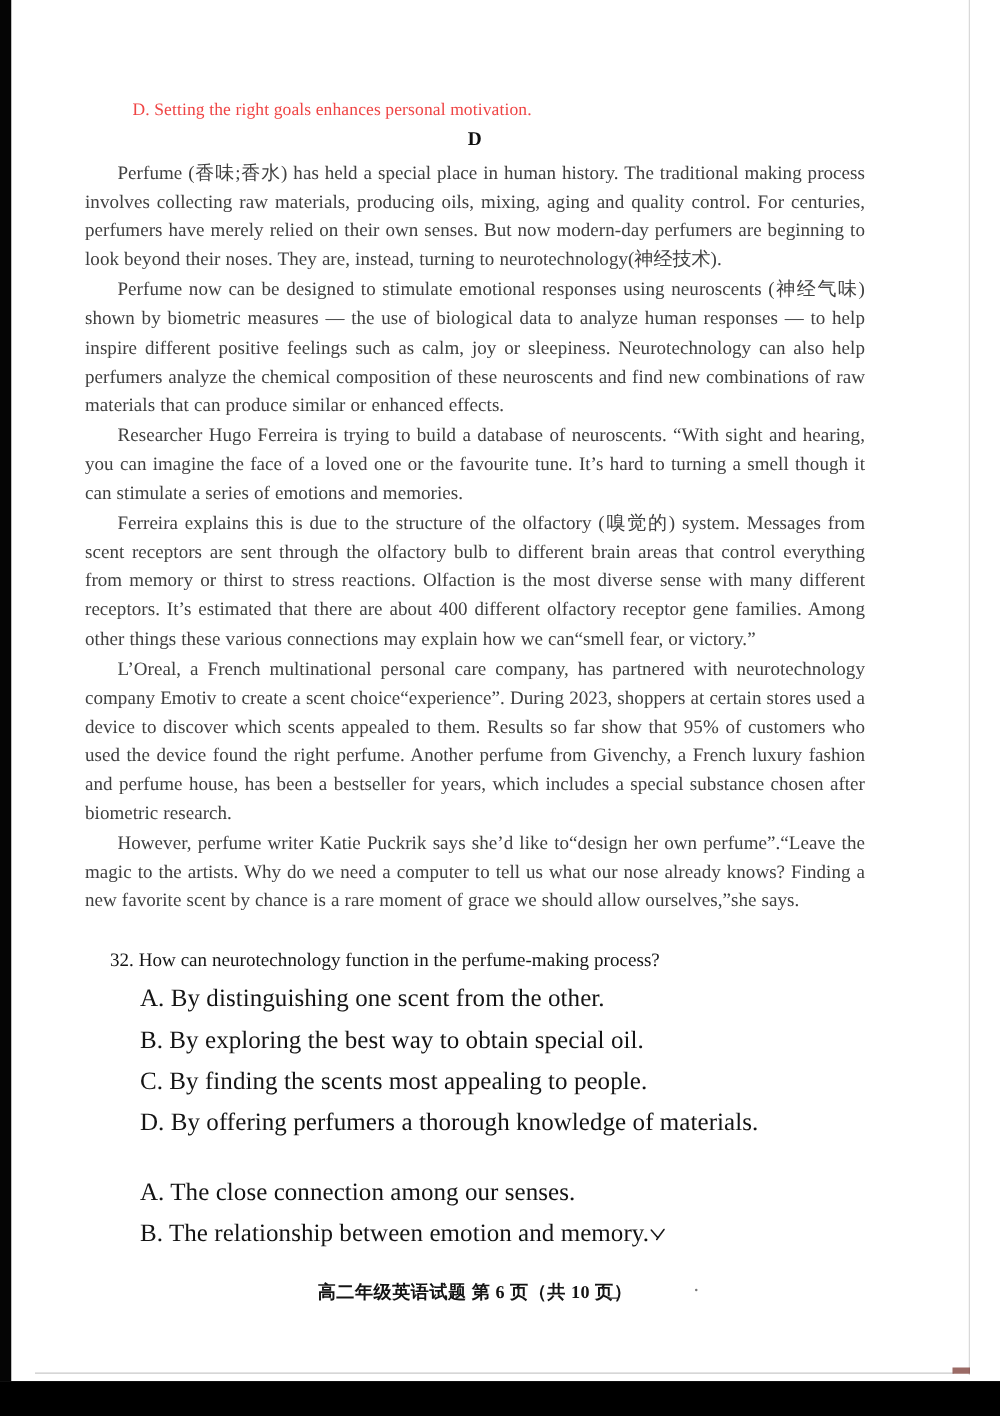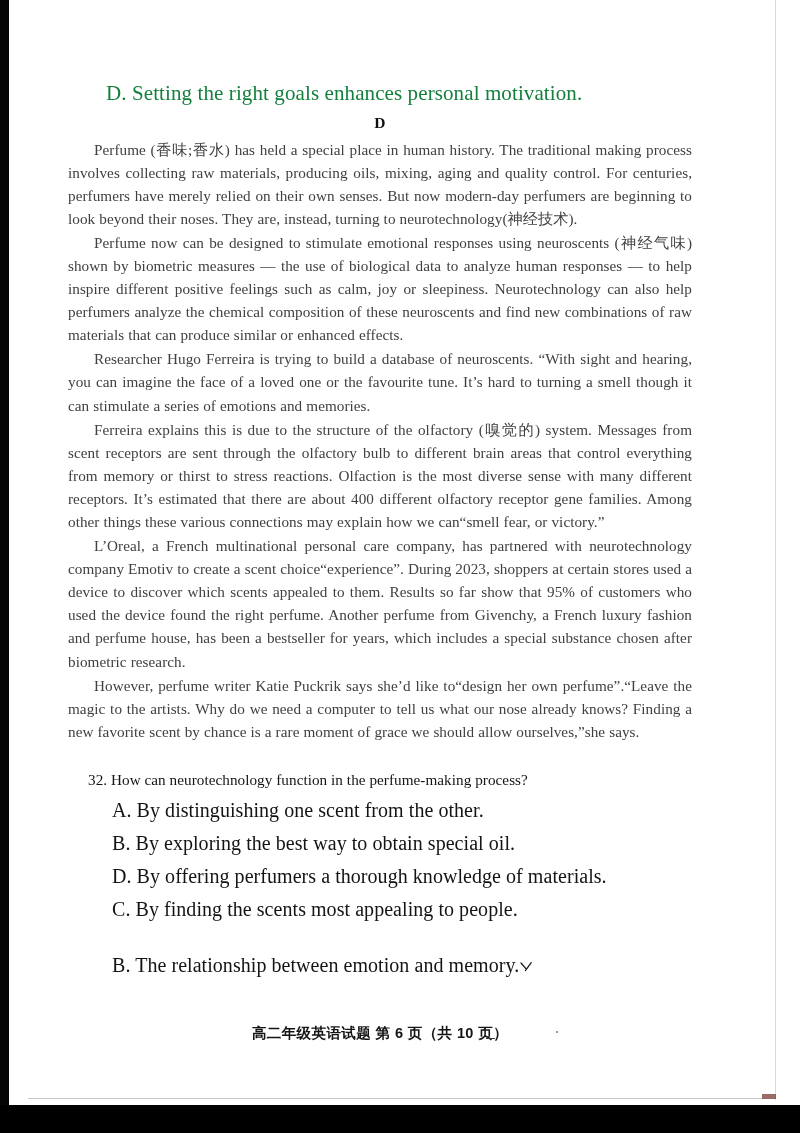--- a/index.html
+++ b/index.html
@@ -77,23 +77,23 @@
 
   
   #content {
     position: absolute;
     left: 68px;
     top: 78px;
     width: 624px;
   }
 
   .choice-lead {
-    font-size: 21px;
+    font-size: 14px;
     line-height: 1.5;
-    color: #15803d;
+    color: #ef4444;
     margin: 0 0 4px 0;
     padding-left: 38px;
     letter-spacing: .1px;
   }
 
   .section-letter {
     text-align: center;
     font-size: 15.5px;
     font-weight: bold;
     color: #101010;
@@ -145,21 +145,21 @@
   }
   .hand-mark svg { display: block; }
 
   
   #page-footer {
     position: absolute;
     left: 0;
     top: 1024px;
     width: 760px;
     text-align: center;
-    font-family: Liberation Sans, sans-serif;
+    font-family: Liberation Serif, serif;
     font-size: 14.5px;
     font-weight: bold;
     color: #141414;
     letter-spacing: .4px;
   }
   #footer-trail {
     position: absolute;
     left: 486px;
     top: 1038px;
     width: 9px;
@@ -196,25 +196,26 @@
     <p class="para">Perfume now can be designed to stimulate emotional responses using neuroscents (神经气味) shown by biometric measures — the use of biological data to analyze human responses — to help inspire different positive feelings such as calm, joy or sleepiness. Neurotechnology can also help perfumers analyze the chemical composition of these neuroscents and find new combinations of raw materials that can produce similar or enhanced effects.</p>
     <p class="para">Researcher Hugo Ferreira is trying to build a database of neuroscents. “With sight and hearing, you can imagine the face of a loved one or the favourite tune. It’s hard to turning a smell though it can stimulate a series of emotions and memories.</p>
     <p class="para">Ferreira explains this is due to the structure of the olfactory (嗅觉的) system. Messages from scent receptors are sent through the olfactory bulb to different brain areas that control everything from memory or thirst to stress reactions. Olfaction is the most diverse sense with many different receptors. It’s estimated that there are about 400 different olfactory receptor gene families. Among other things these various connections may explain how we can“smell fear, or victory.”</p>
     <p class="para">L’Oreal, a French multinational personal care company, has partnered with neurotechnology company Emotiv to create a scent choice“experience”. During 2023, shoppers at certain stores used a device to discover which scents appealed to them. Results so far show that 95% of customers who used the device found the right perfume. Another perfume from Givenchy, a French luxury fashion and perfume house, has been a bestseller for years, which includes a special substance chosen after biometric research.</p>
     <p class="para">However, perfume writer Katie Puckrik says she’d like to“design her own perfume”.“Leave the magic to the artists. Why do we need a computer to tell us what our nose already knows? Finding a new favorite scent by chance is a rare moment of grace we should allow ourselves,”she says.</p>
 
     <div class="q-block">
       <p class="q-stem">32. How can neurotechnology function in the perfume-making process?</p>
       <p class="q-opt">A. By distinguishing one scent from the other.</p>
       <p class="q-opt">B. By exploring the best way to obtain special oil.</p>
+      <p class="q-opt">C. By finding the scents most appealing to people.</p>
       <p class="q-opt">D. By offering perfumers a thorough knowledge of materials.</p>
-      <p class="q-opt">C. By finding the scents most appealing to people.</p>
     </div>
 
     <div class="q-block">
+      <p class="q-opt"><span>A. The close connection among our senses.</span></p>
       <p class="q-opt"><span>B. The relationship between emotion and memory.</span><span class="hand-mark"><svg width="13" height="13" viewBox="0 0 13 13">
               <path d="M1 2 L6.3 8.2 M11.2 1.6 L5.4 9.6" stroke="#1b1b1b" stroke-width="1.25" fill="none" stroke-linecap="round"></path>
             </svg></span></p>
     </div>
 
   </div>
 
   <div id="page-footer">高二年级英语试题  第 6 页（共 10 页）</div>
   <div id="footer-trail"></div>
   <div id="footer-speck"></div>

